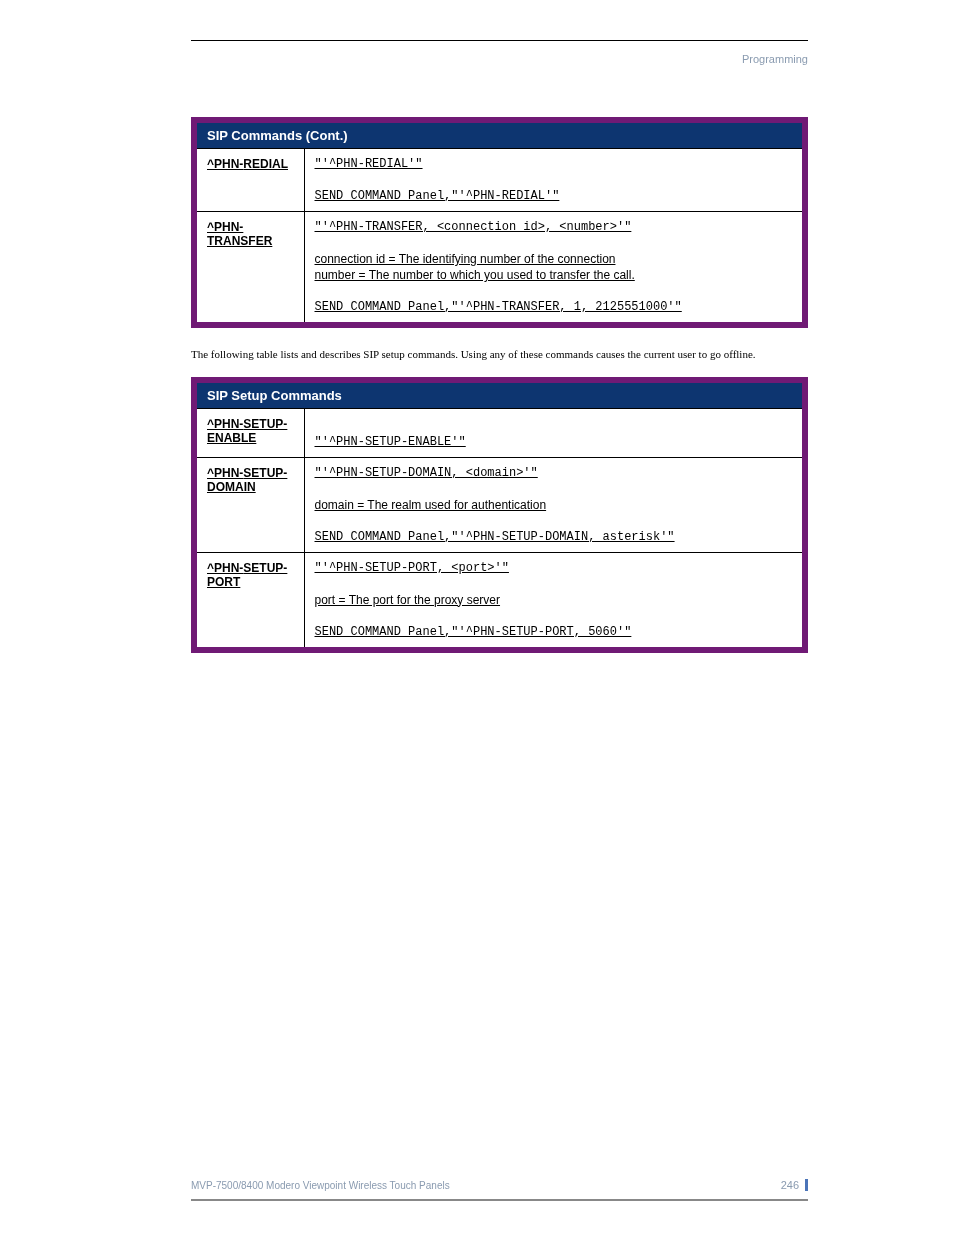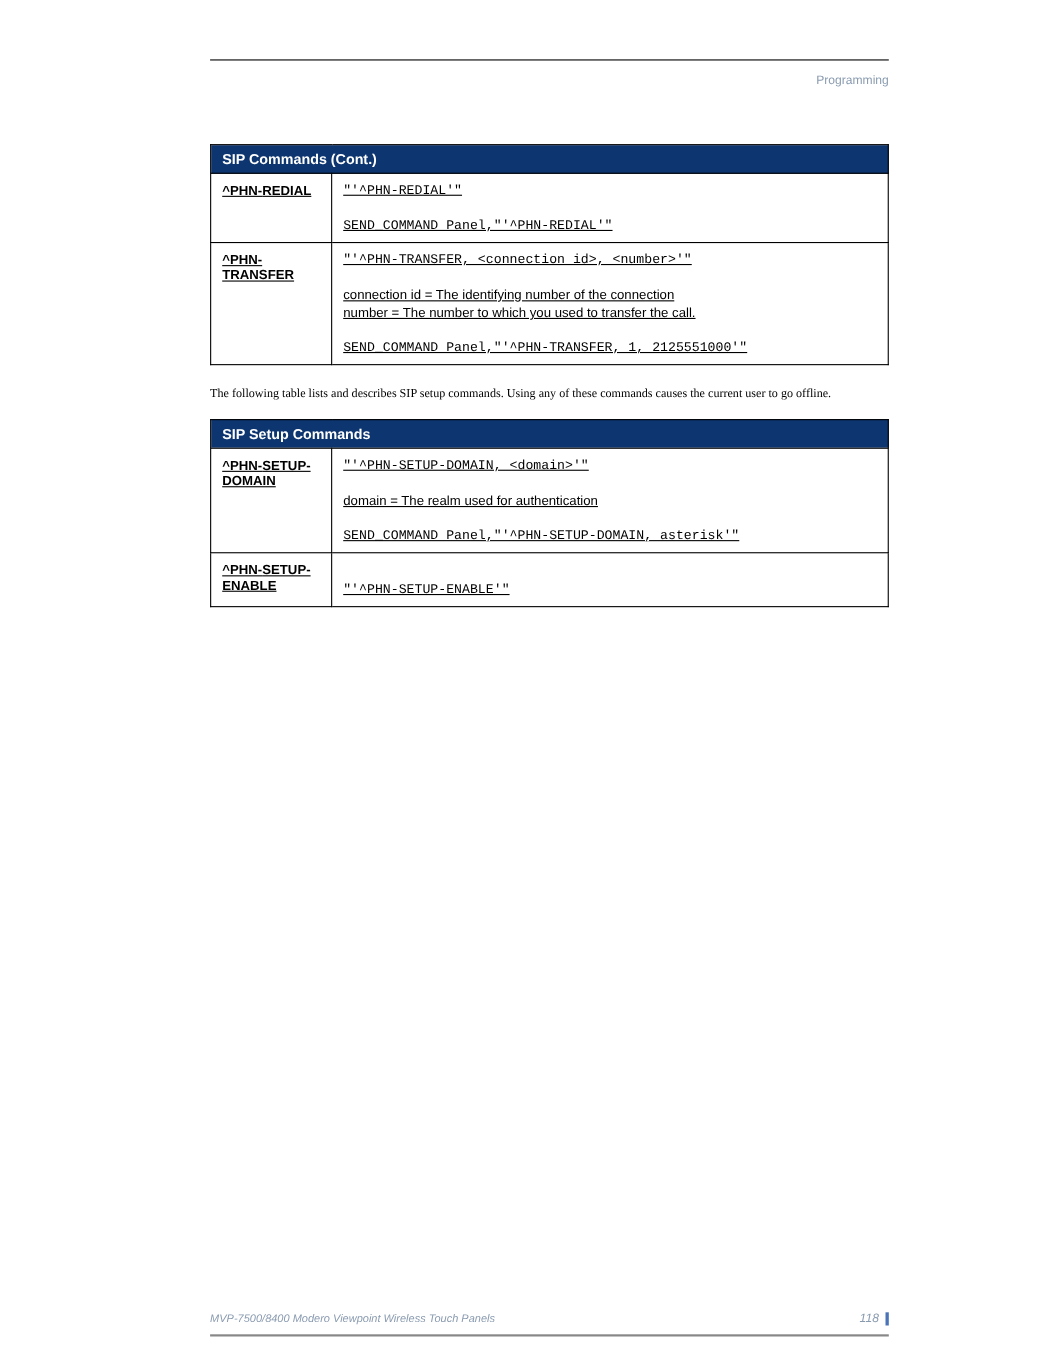--- a/index.html
+++ b/index.html
@@ -7,41 +7,41 @@
       padding: 0;
       box-sizing: border-box;
     }
     body {
       font-family: Arial, Helvetica, sans-serif;
       background: #fff;
       padding: 40px 0;
     }
     .page {
       width: 842px;
-      margin: 14px auto;
+      margin: 0 auto;
       padding: 0 90px 0 135px;
       position: relative;
       min-height: 1155px;
     }
     .top-rule {
       border-top: 1px solid #000;
       margin-bottom: 8px;
     }
     .header-area {
       text-align: right;
       margin-bottom: 50px;
     }
     .header-text {
       color: #8a9bb0;
       font-size: 11px;
     }
     .cmd-table {
       width: 100%;
       border-collapse: collapse;
-      border: 1px solid #701a75;
+      border: 6px solid #701a75;
       margin-bottom: 18px;
     }
     .cmd-table thead th {
       background: #0d3570;
       color: #fff;
       text-align: left;
       font-size: 13px;
       font-weight: bold;
       padding: 5px 10px;
       border: 1px solid #000;
@@ -78,21 +78,20 @@
       position: absolute;
       bottom: 0;
       left: 135px;
       right: 90px;
       display: flex;
       justify-content: space-between;
       align-items: center;
       color: #8a9bb0;
       font-size: 10px;
       padding-bottom: 4px;
-      font-style: italic;
     }
     .footer .page-num {
       color: #8a9bb0;
       font-size: 11px;
       border-right: 3px solid #4b74b8;
       padding-right: 6px;
     }
     .bottom-rule {
       position: absolute;
       bottom: -6px;
@@ -139,35 +138,43 @@
   <p class="body-text">The following table lists and describes SIP setup commands. Using any of these commands causes the current user to go offline.</p>
 
   <table class="cmd-table">
     <thead>
       <tr>
         <th colspan="2">SIP Setup Commands</th>
       </tr>
     </thead>
     <tbody id="table2-body">
         <tr>
+          <td class="cmd-name">^PHN-<wbr>SETUP-<wbr>ENABLE</td>
+          <td class="cmd-desc">
+            <div class="line"> </div>
+            <div class="line mono">"'^PHN-SETUP-ENABLE'"</div>
+          </td>
+        </tr>
+        <tr>
           <td class="cmd-name">^PHN-<wbr>SETUP-<wbr>DOMAIN</td>
           <td class="cmd-desc">
             <div class="line mono">"'^PHN-SETUP-DOMAIN, &lt;domain&gt;'"</div>
             <div class="line">domain = The realm used for authentication</div>
             <div class="line mono">SEND_COMMAND Panel,"'^PHN-SETUP-DOMAIN, asterisk'"</div>
           </td>
         </tr>
         <tr>
-          <td class="cmd-name">^PHN-<wbr>SETUP-<wbr>ENABLE</td>
+          <td class="cmd-name">^PHN-<wbr>SETUP-<wbr>PORT</td>
           <td class="cmd-desc">
-            <div class="line"> </div>
-            <div class="line mono">"'^PHN-SETUP-ENABLE'"</div>
+            <div class="line mono">"'^PHN-SETUP-PORT, &lt;port&gt;'"</div>
+            <div class="line">port = The port for the proxy server</div>
+            <div class="line mono">SEND_COMMAND Panel,"'^PHN-SETUP-PORT, 5060'"</div>
           </td>
         </tr>
       </tbody>
   </table>
 
   <div class="footer">
     <span>MVP-7500/8400 Modero Viewpoint Wireless Touch Panels</span>
-    <span class="page-num">118</span>
+    <span class="page-num">246</span>
   </div>
   <div class="bottom-rule"></div>
 </div>
 
 </body></html>

